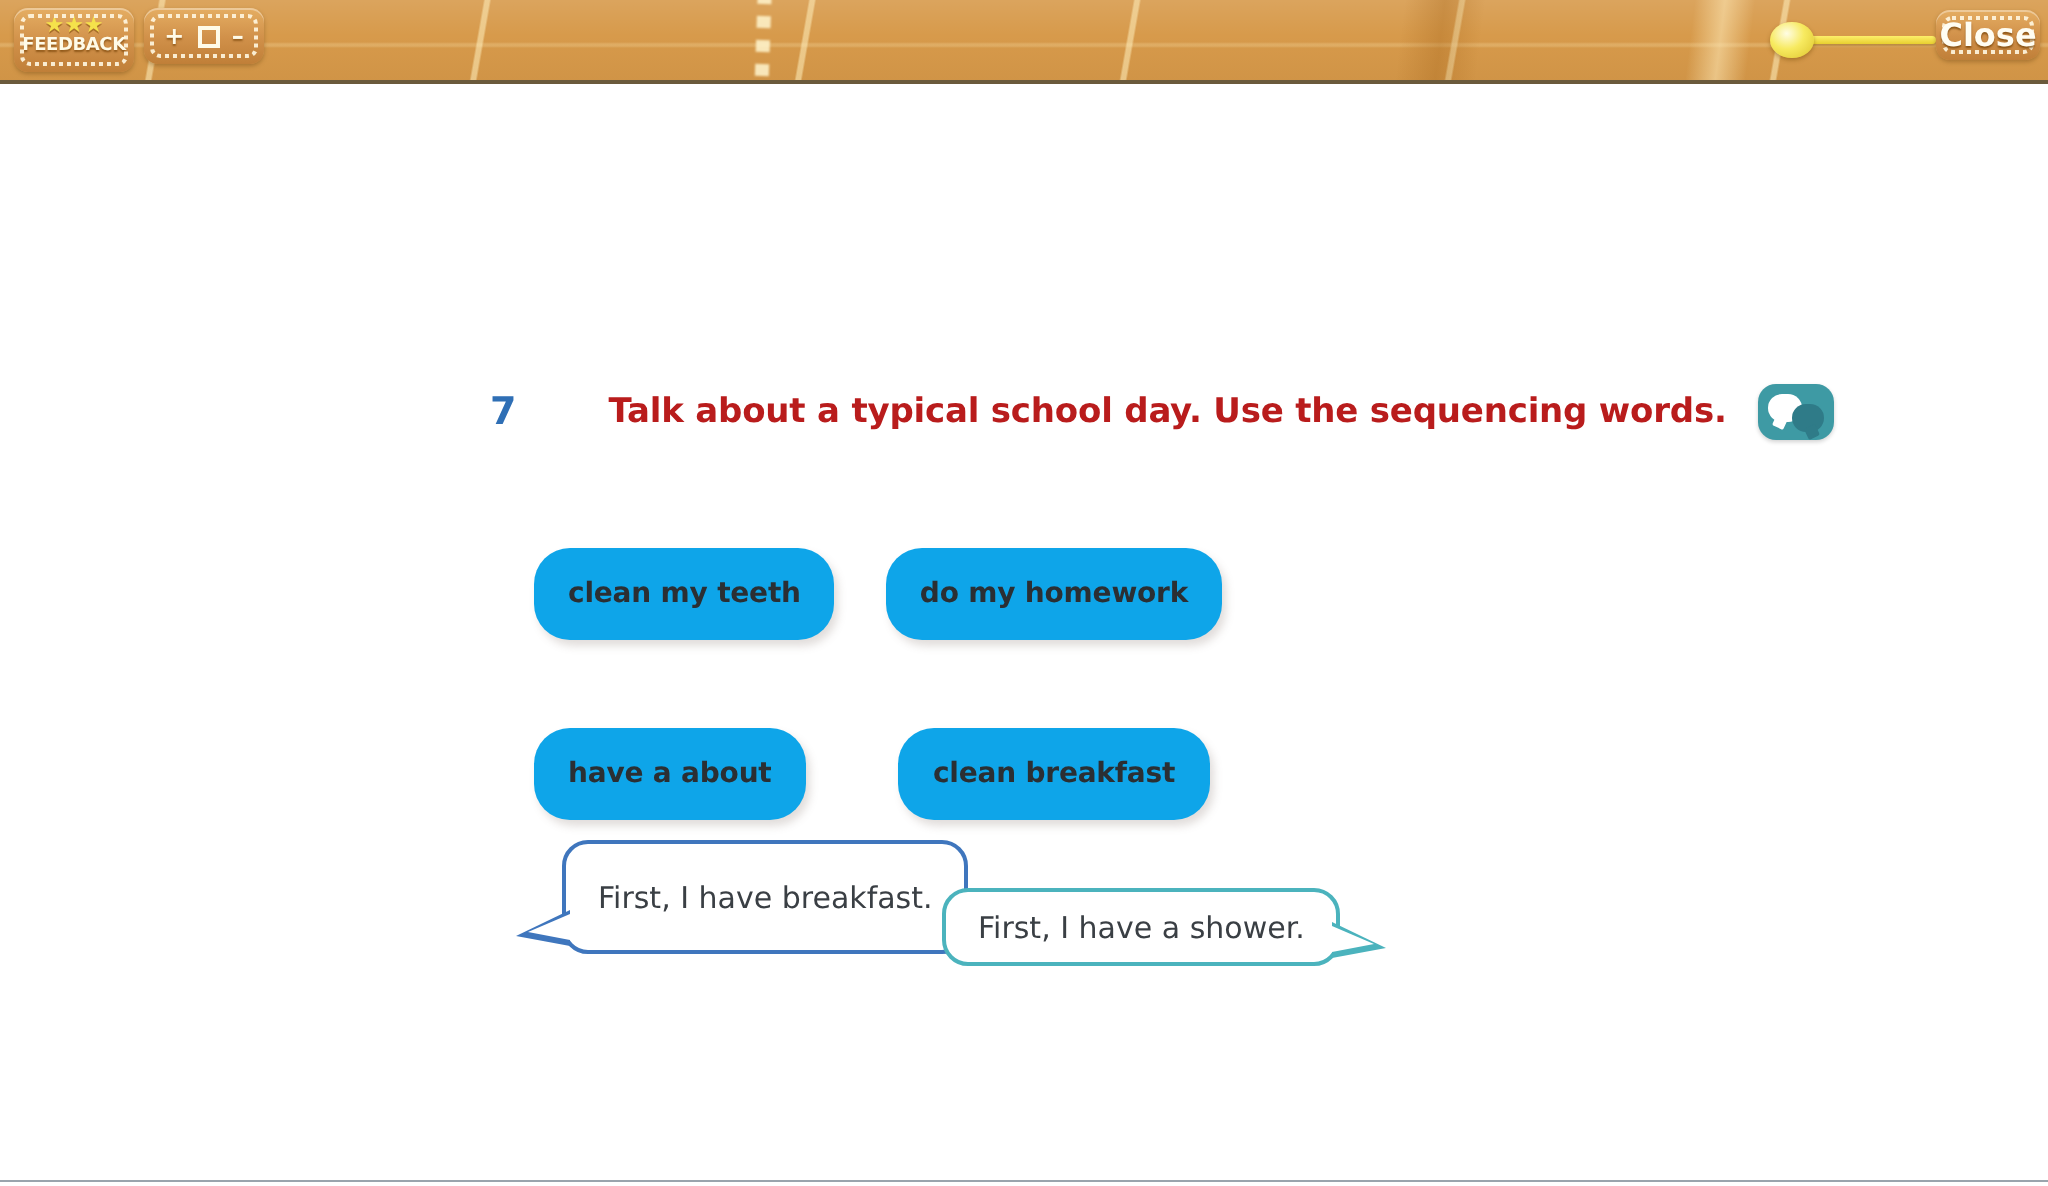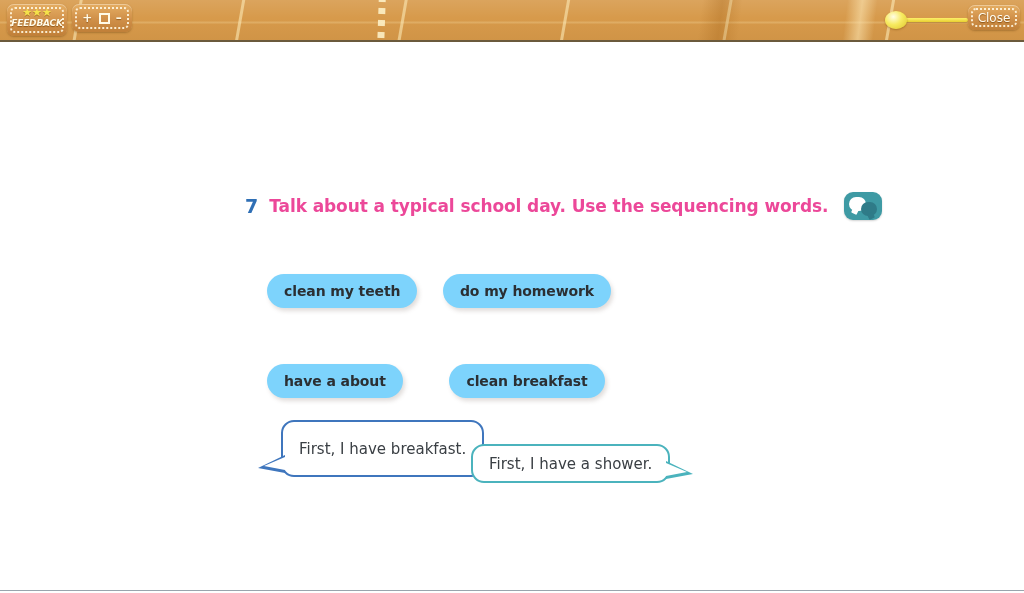--- a/index.html
+++ b/index.html
@@ -89,21 +89,20 @@
   .fb-label {
     position: absolute;
     left: 0; right: 0; top: 14px;
     text-align: center;
     font-family: "DejaVu Sans", sans-serif;
     font-size: 9px;
     font-weight: bold;
     color: #fffbe8;
     letter-spacing: -0.2px;
     text-shadow: 0 1px 1px rgba(110,60,0,0.65);
-    font-style: italic;
   }
 
   .btn-zoomgroup {
     left: 72px; top: 4px;
     width: 60px; height: 28px;
   }
   .zoomrow {
     position: absolute;
     inset: 0;
     display: flex;
@@ -158,22 +157,22 @@
     left: 968px; top: 5px;
     width: 52px; height: 25px;
   }
   .close-label {
     position: absolute;
     inset: 0;
     display: flex;
     align-items: center;
     justify-content: center;
     font-family: "DejaVu Sans", sans-serif;
-    font-size: 12px;
-    font-weight: normal;
+    font-size: 16px;
+    font-weight: bold;
     color: #fffdf2;
     text-shadow: 0 1px 1px rgba(110,60,0,0.7);
     z-index: 2;
   }
 
   
   .page {
     position: absolute;
     left: 0; top: 42px;
     width: 1024px;
@@ -197,23 +196,24 @@
     font-family: "DejaVu Sans", sans-serif;
     font-size: 19px;
     font-weight: bold;
     color: #2f6fb5;
     line-height: 1;
   }
   .ex-title {
     font-family: "DejaVu Sans", sans-serif;
     font-size: 17px;
     font-weight: bold;
-    color: #ec4899;
+    color: #b91c1c;
     letter-spacing: -0.1px;
     line-height: 1.1;
+    margin-left: 35px;
   }
   .speak-icon {
     width: 38px; height: 28px;
     border-radius: 9px;
     background: #3e9aa4;
     position: relative;
     flex: none;
     margin-left: 5px;
     box-shadow: 0 1px 2px rgba(0,0,0,0.18);
     cursor: pointer;
@@ -260,24 +260,24 @@
   .wordrow {
     display: flex;
     margin-bottom: 9px;
     height: 36px;
   }
   .wordcol { width: 160px; flex: none; }
   .wordcol.right { margin-left: 0px; width: 200px; text-align: center; }
   .pill {
     display: inline-flex;
     align-items: center;
-    height: 34px;
+    height: 46px;
     padding: 0 17px;
     border-radius: 18px;
-    background: #7dd3fc;
+    background: #0ea5e9;
     color: #2b2f33;
     font-family: "DejaVu Sans", sans-serif;
     font-size: 14px;
     font-weight: bold;
     letter-spacing: -0.1px;
     box-shadow: 2px 3px 4px rgba(120,100,90,0.22);
     cursor: pointer;
     white-space: nowrap;
   }
 

